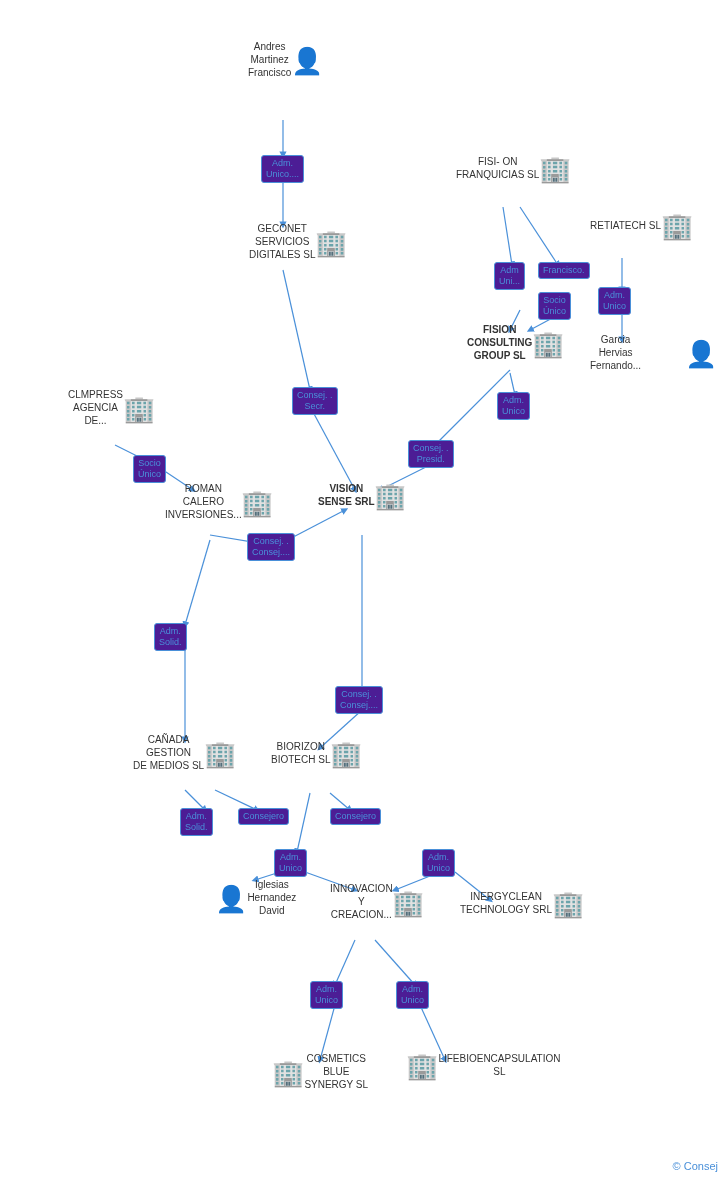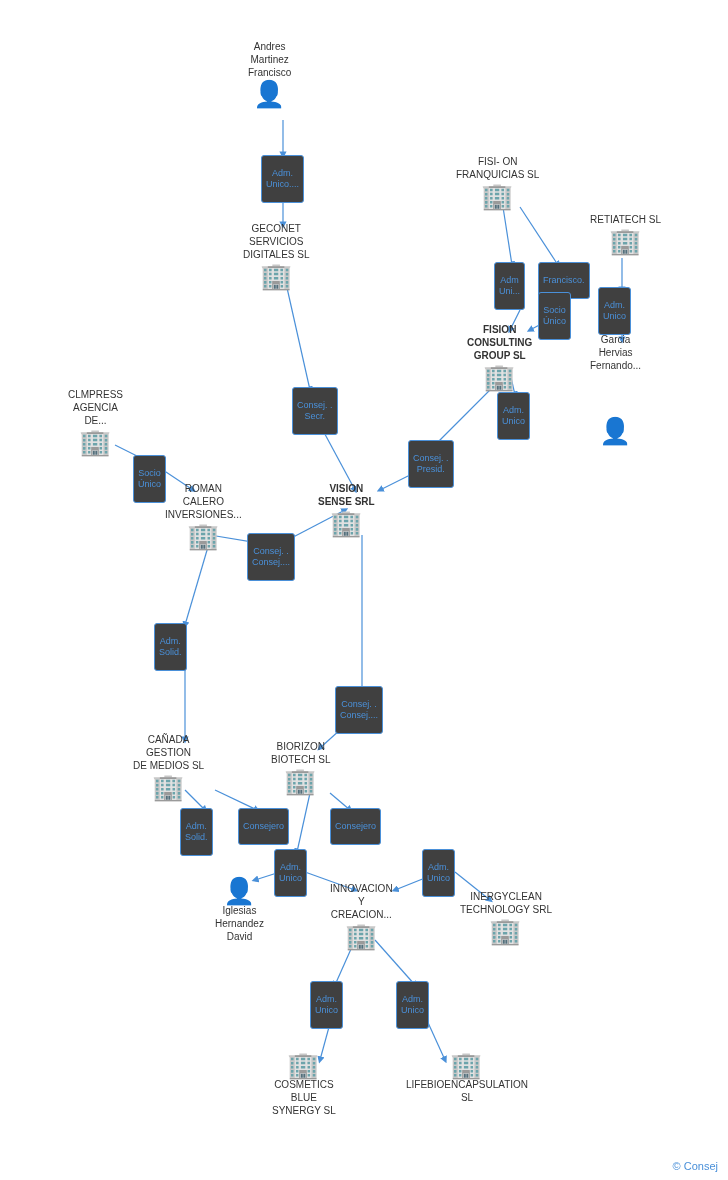--- a/index.html
+++ b/index.html
@@ -13,21 +13,21 @@
       overflow-x: hidden;
     }
     .diagram {
       position: relative;
       width: 728px;
       height: 1180px;
     }
     .node {
       position: absolute;
       display: flex;
-      flex-direction: column;
+      flex-direction: row;
       align-items: center;
       text-align: center;
     }
     .node-label {
       font-size: 10px;
       color: #333;
       line-height: 1.3;
       margin-bottom: 2px;
     }
     .building-icon {
@@ -37,25 +37,25 @@
     }
     .building-icon.active {
       color: #e05a2b;
     }
     .person-icon {
       font-size: 26px;
       color: #666;
       line-height: 1;
     }
     .badge {
-      background: #404040;
+      background: #4c1d95;
       border: 1.5px solid #4a90d9;
       color: #4a90d9;
       border-radius: 3px;
-      padding: 12px 4px;
+      padding: 2px 4px;
       font-size: 9px;
       line-height: 1.2;
       text-align: center;
       white-space: nowrap;
       cursor: pointer;
     }
     svg.connections {
       position: absolute;
       top: 0; left: 0;
       width: 728px;
@@ -152,21 +152,21 @@
     <div class="node-label" style="white-space:pre-line;">Andres
 Martinez
 Francisco</div>
     <div class="person-icon">👤</div>
   </div>
 
   <div class="node" style="left:261px;top:155px;">
     <div class="badge">Adm.<br>Unico....</div>
   </div>
 
-  <div class="node" style="left:243px;top:222px;">
+  <div class="node" style="left:249px;top:222px;">
     <div class="node-label">GECONET<br>SERVICIOS<br>DIGITALES SL</div>
     <div class="building-icon">🏢</div>
   </div>
 
   <div class="node" style="left:456px;top:155px;">
     <div class="node-label">FISI- ON<br>FRANQUICIAS SL</div>
     <div class="building-icon">🏢</div>
   </div>
 
   <div class="node" style="left:590px;top:213px;justify-content:flex-end;">

